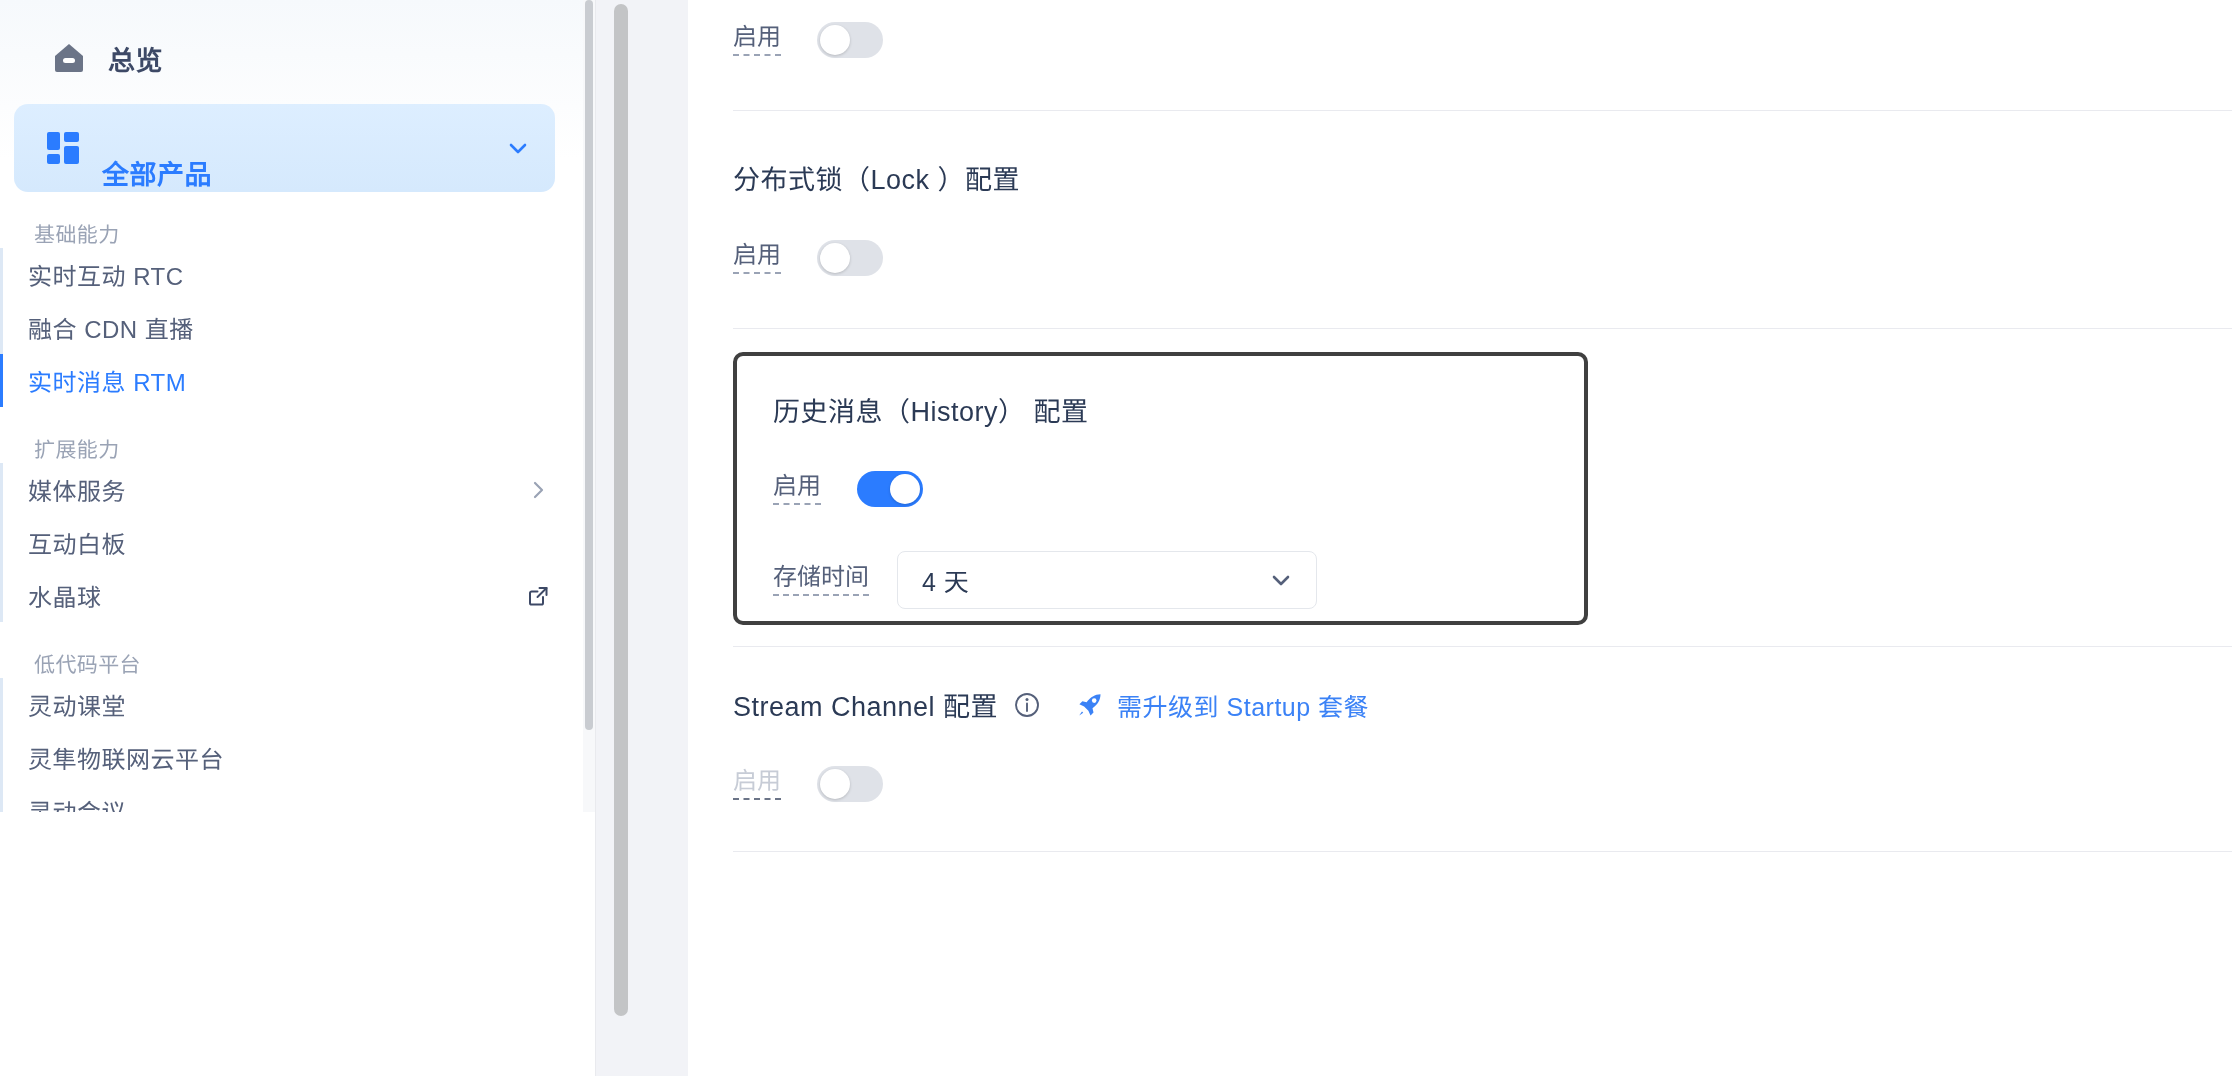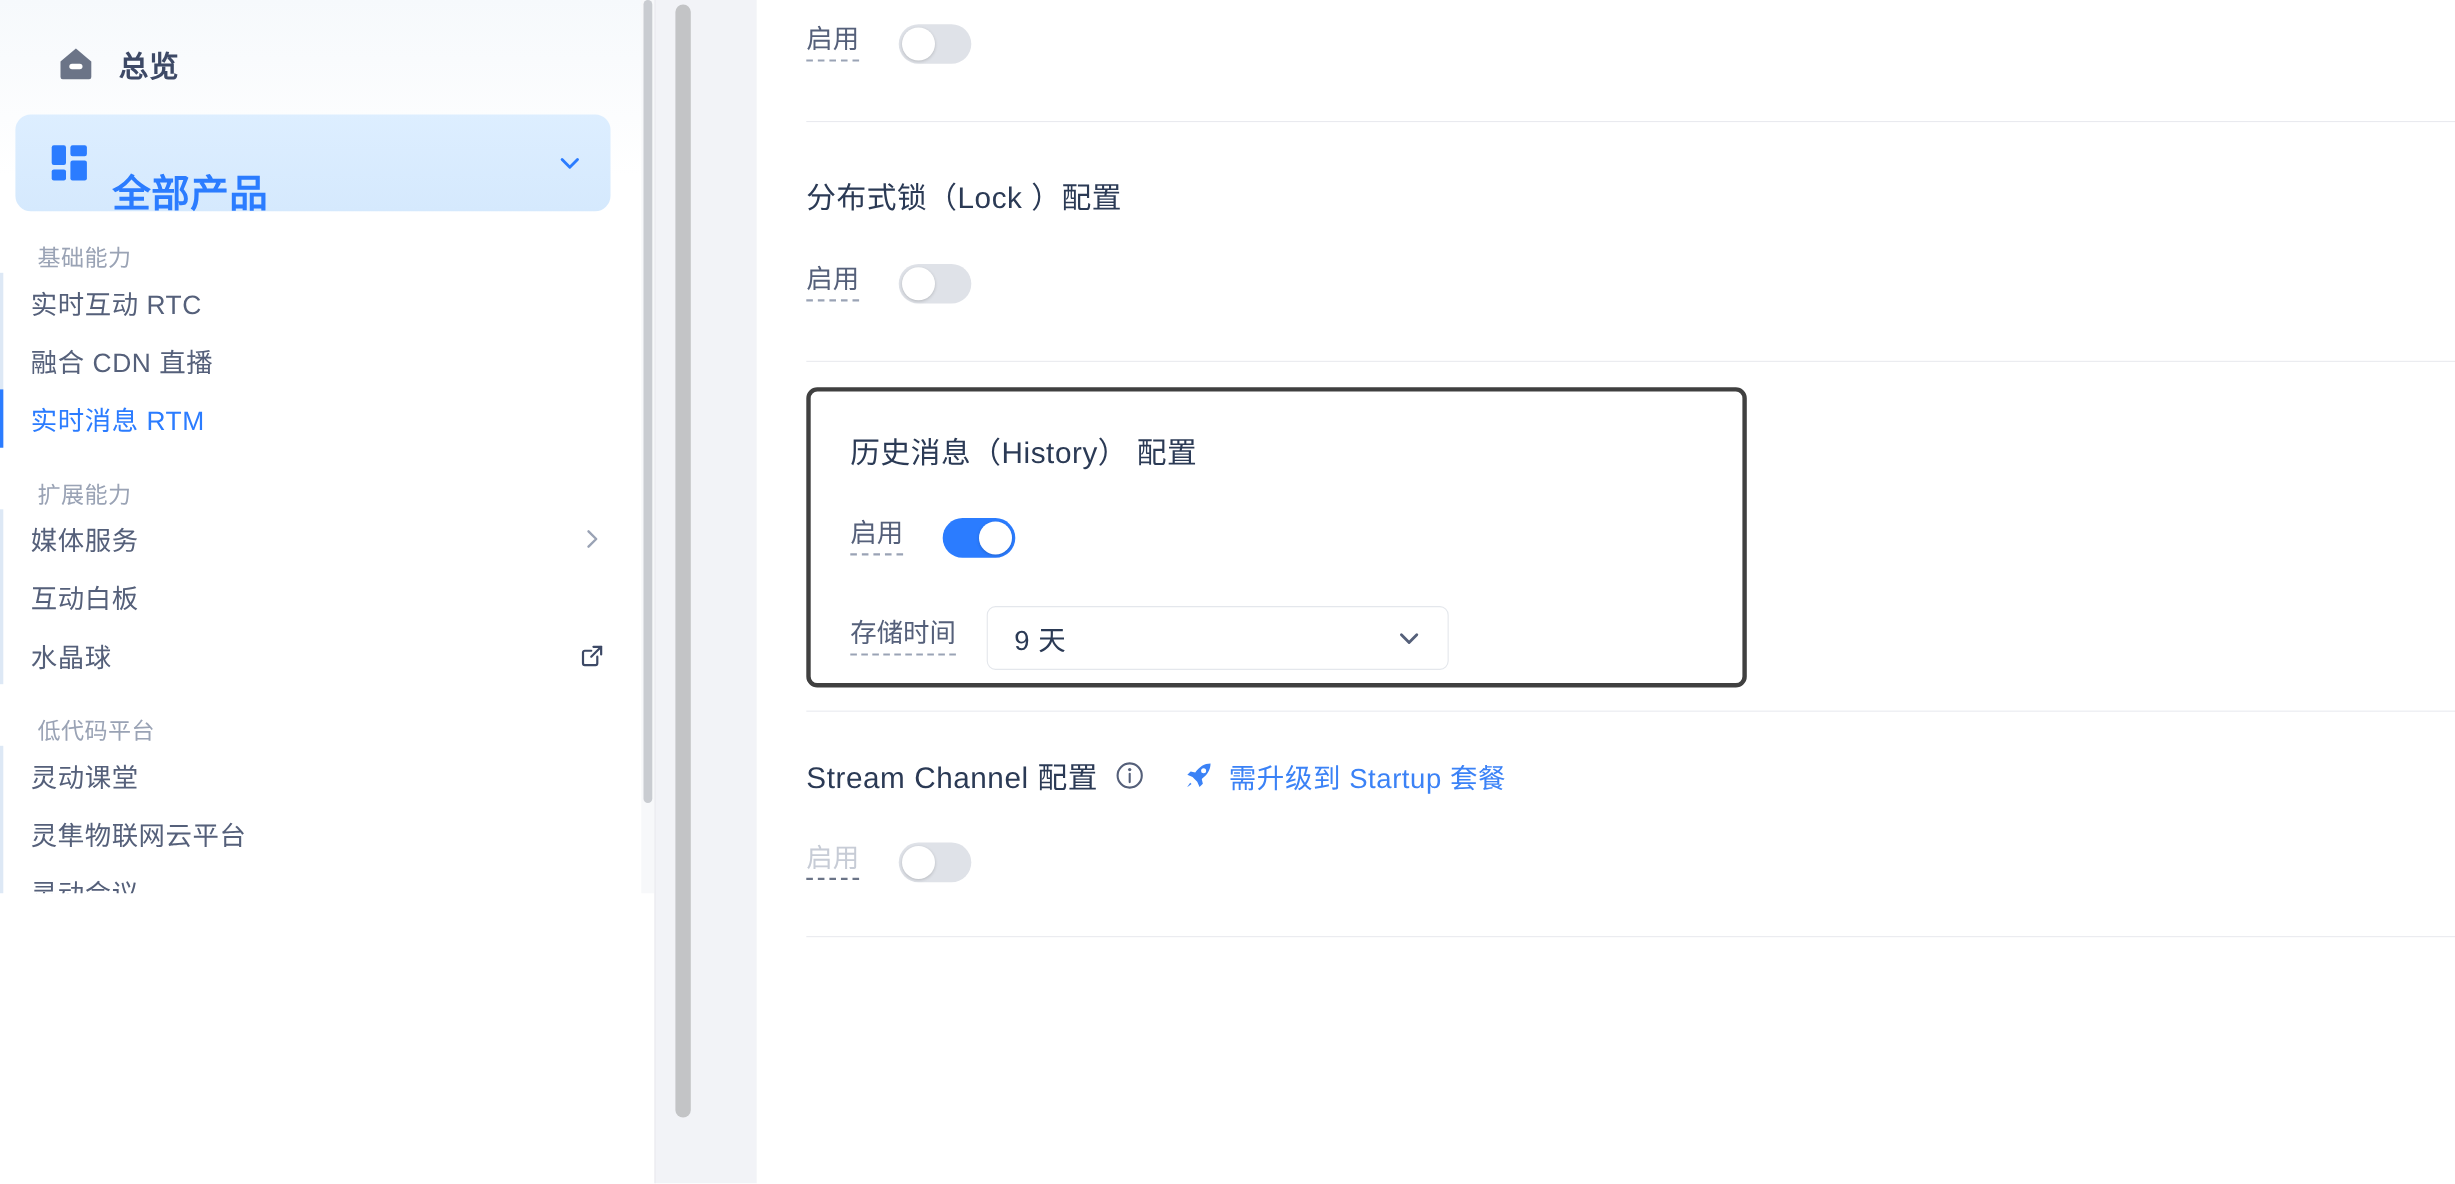--- a/index.html
+++ b/index.html
@@ -57,21 +57,21 @@
     height: 88px;
     margin: 18px 28px 0 14px;
     padding: 0 24px 0 32px;
     border-radius: 14px;
     background: linear-gradient(180deg, #ddeeff 0%, #d5e9fd 100%);
     cursor: pointer;
   }
   .grid-icon { width: 34px; height: 34px; flex: 0 0 34px; }
   .all-products-label {
     margin-left: 22px;
-    font-size: 35px;
+    font-size: 27px;
     font-weight: 700;
     color: #2b7cff;
     letter-spacing: .5px;
     flex: 1;
     margin-top: 48px;
   }
   .chev-down-blue { width: 26px; height: 26px; flex: 0 0 26px; }
 
   .group-title {
     margin: 26px 0 0 34px;
@@ -396,21 +396,21 @@
         <div class="field-row">
           <span class="field-label">启用</span>
           <span class="toggle on" style="margin-left:36px">
             <span class="knob"></span>
           </span>
         </div>
         <div style="height:44px"></div>
         <div class="field-row">
           <span class="field-label">存储时间</span>
           <span class="select" style="margin-left:28px">
-            <span class="select-value">9 天</span>
+            <span class="select-value">4 天</span>
             <span class="chev-down-grey">
               <svg viewBox="0 0 26 26" width="26" height="26" aria-hidden="true">
                 <path d="M6 10 L13 17 L20 10" fill="none" stroke="#55607a" stroke-width="2.6" stroke-linecap="round" stroke-linejoin="round"></path>
               </svg>
             </span>
           </span>
         </div>
       </div>
 
       <div style="height:21px"></div>

